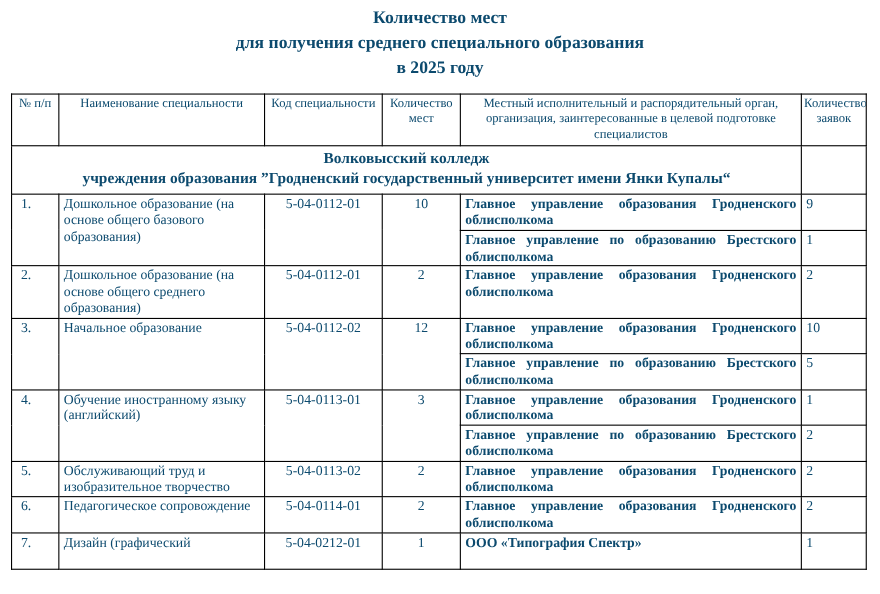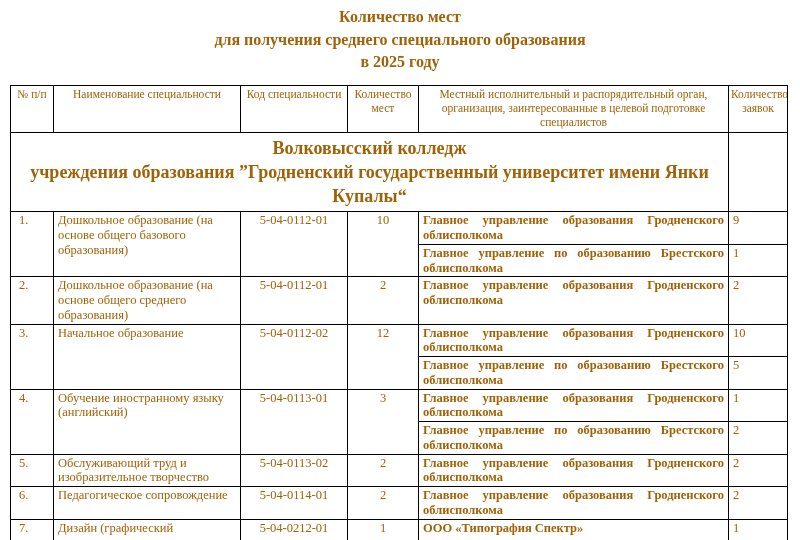--- a/index.html
+++ b/index.html
@@ -1,19 +1,19 @@
 <!DOCTYPE html>
 <html><head>
 <meta charset="utf-8">
 <style>
   * { box-sizing: border-box; }
   html, body { margin: 0; padding: 0; background: #ffffff; }
   .page {
     width: 800px; height: 540px;
-    background: #ffffff; color: #a16207;
+    background: #ffffff; color: #0c4a6e;
     font-family: "Liberation Serif", "DejaVu Serif", serif;
     overflow: hidden;
   }
   .title-block { text-align: center; padding-top: 6px; }
   .title-line {
     font-weight: bold; font-size: 16px; line-height: 1.42;
   }
   table.quota {
     border-collapse: collapse; table-layout: fixed;
     width: 672px; margin: 11px 10px 0 10px;
@@ -24,21 +24,21 @@
     padding: 1px 4px;
     font-size: 12.5px; line-height: 1.18;
     overflow: hidden;
   }
   td.th {
     text-align: center; font-size: 11.5px; line-height: 1.2;
     padding: 2px 2px; vertical-align: top;
   }
   td.college-cell {
     text-align: center; font-weight: bold;
-    font-size: 18px; line-height: 1.35; padding: 3px 2px;
+    font-size: 14px; line-height: 1.35; padding: 3px 2px;
   }
   td.c-num  { text-align: left; padding-left: 8px; }
   td.c-spec { text-align: left; }
   td.c-code { text-align: center; }
   td.c-places { text-align: center; }
   td.c-org  { text-align: justify; font-weight: bold; }
   td.c-app  { text-align: left; }
   tr.row-last td { height: 33px; }
 </style>
 </head>

